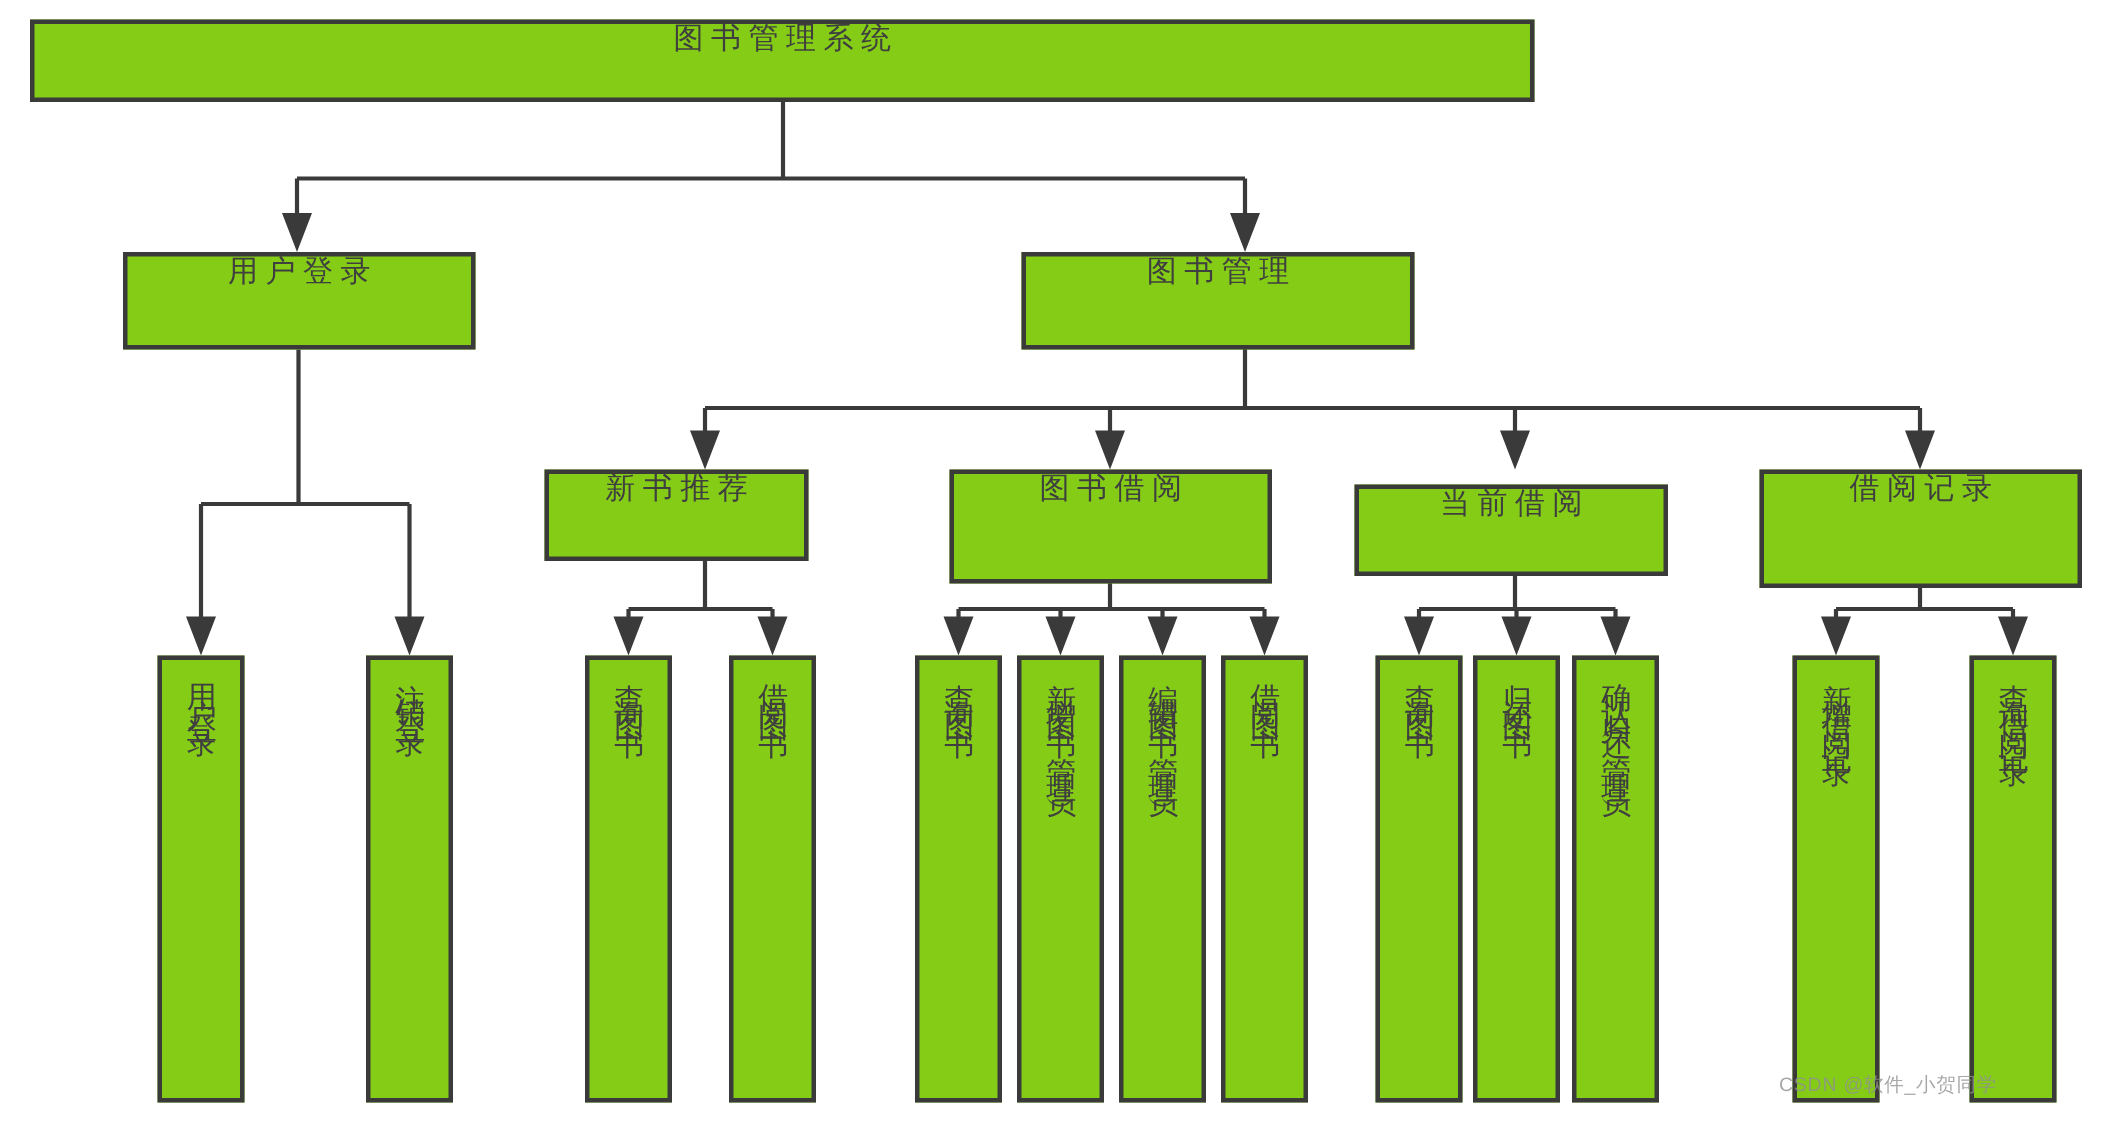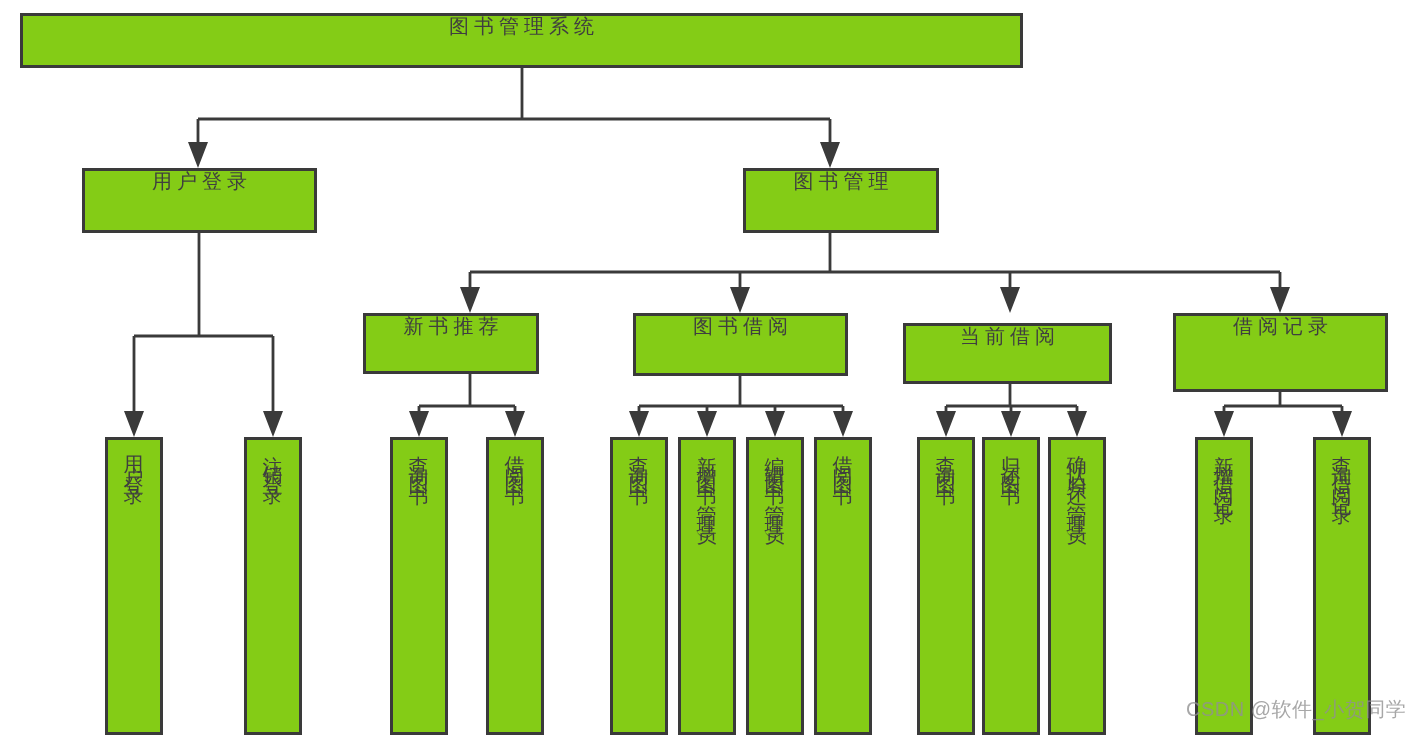--- a/index.html
+++ b/index.html
@@ -36,22 +36,22 @@
   .node.h span{
     font-size:20px;letter-spacing:5px;margin-right:-5px;
     line-height:1;white-space:nowrap;
   }
   .node.v span{
     writing-mode:vertical-rl;text-orientation:mixed;
     font-size:20px;letter-spacing:10px;margin-bottom:-10px;
     line-height:1;white-space:nowrap;
   }
   .watermark{
-    position:absolute;left:1186px;top:696px;
-    font-size:20px;letter-spacing:0.5px;
+    position:absolute;left:1186px;top:714px;
+    font-size:13px;letter-spacing:0.5px;
     color:var(--color-watermark);
     white-space:nowrap;
   }
 </style>
 </head>
 <body>
 
 <svg class="connectors" viewBox="0 0 1405 747" xmlns="http://www.w3.org/2000/svg">
   <path class="line" d="
     M522 67 V119 M198 119 H830 M198 119 V148 M830 119 V148
@@ -74,28 +74,28 @@
     M1214 411 L1234 411 L1224 437 Z  M1332 411 L1352 411 L1342 437 Z"></path>
 </svg>
 
 <div class="node h" style="left:20px;top:13px;width:1003px;height:55px">
   <span>图书管理系统</span>
 </div>
 
 <div class="node h" style="left:82px;top:168px;width:235px;height:65px">
   <span>用户登录</span>
 </div>
-<div class="node h" style="left:743px;top:168px;width:196px;height:65px">
+<div class="node h" style="left:681px;top:168px;width:262px;height:65px">
   <span>图书管理</span>
 </div>
 
 <div class="node h" style="left:363px;top:313px;width:176px;height:61px">
   <span>新书推荐</span>
 </div>
-<div class="node h" style="left:633px;top:313px;width:215px;height:63px">
+<div class="node h" style="left:633px;top:313px;width:215px;height:76px">
   <span>图书借阅</span>
 </div>
 <div class="node h" style="left:903px;top:323px;width:209px;height:61px">
   <span>当前借阅</span>
 </div>
 <div class="node h" style="left:1173px;top:313px;width:215px;height:79px">
   <span>借阅记录</span>
 </div>
 
 <div class="node v" style="left:105px;top:437px;width:58px;height:298px">

